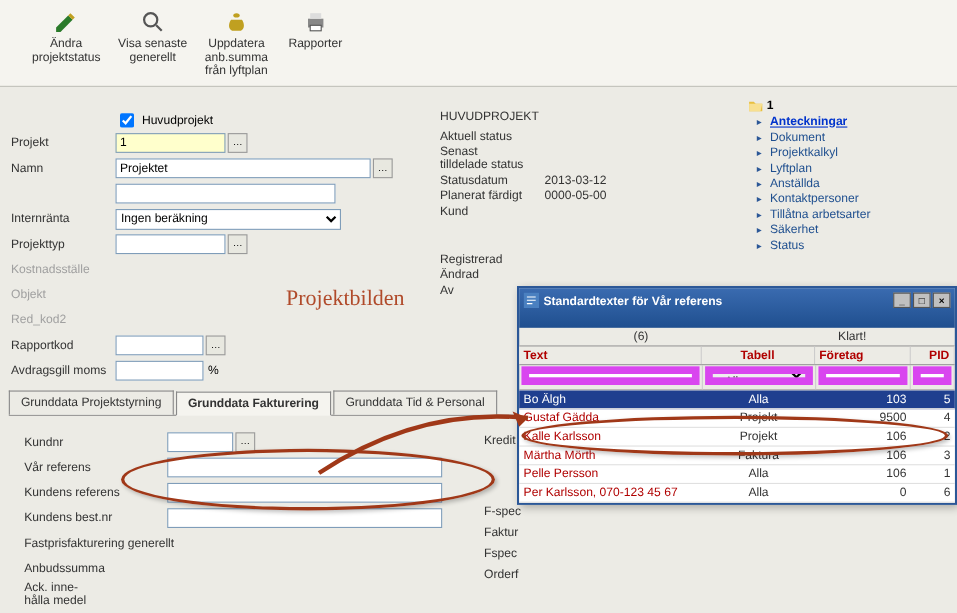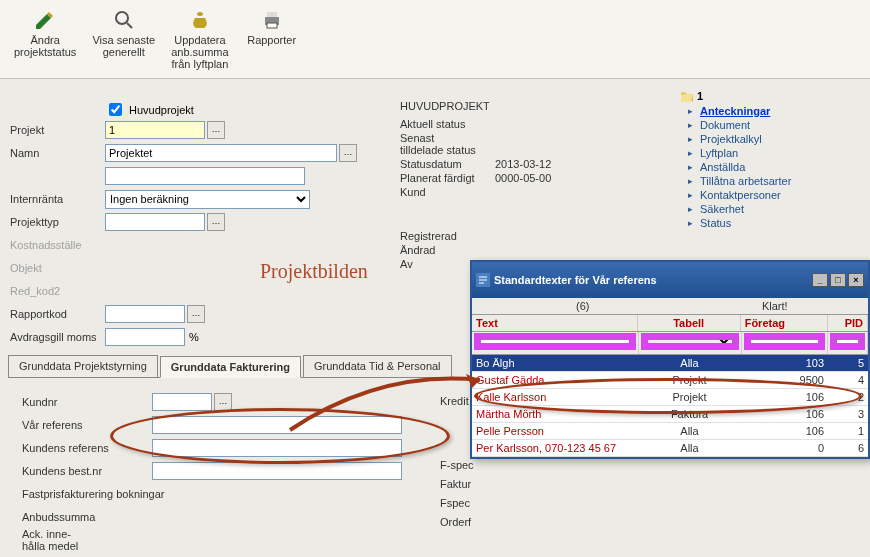--- a/index.html
+++ b/index.html
@@ -1,19 +1,19 @@
 <!DOCTYPE html>
 <html><head>
 <meta charset="utf-8">
 <style>
   * { box-sizing: border-box; font-family: Tahoma, Arial, sans-serif; font-size: 11px; }
   body { margin: 0; padding: 0; background: #ecebe5; width: 870px; height: 557px; overflow: hidden; position: relative; }
 
   
-  .toolbar { display: flex; gap: 0; background: #f5f4ef; border-bottom: 1px solid #c0c0b8; padding: 4px 6px; }
+  .toolbar { display: flex; gap: 0; background: #f5f4ef; border-bottom: 1px solid #c0c0b8; padding: 4px 21px; }
   .tool-btn { display: flex; flex-direction: column; align-items: center; justify-content: flex-start; padding: 4px 8px; min-width: 70px; cursor: pointer; text-align: center; }
   .tool-btn .icon { width: 24px; height: 24px; margin-bottom: 2px; }
   .tool-btn span.lbl { color: #333; line-height: 12px; white-space: pre-line; }
 
   .form-area { position: absolute; left: 10px; top: 100px; width: 450px; }
   .form-row { display: flex; align-items: center; margin-bottom: 3px; height: 20px; }
   .form-row label { width: 95px; color: #333; }
   .form-row label.disabled { color: #a0a0a0; }
   .form-row input[type=text] { height: 18px; border: 1px solid #7f9db9; padding: 1px 3px; background: #fff; }
   .form-row input.yellow { background: #ffffcc; }
@@ -46,21 +46,21 @@
 
   .tab-body { position: absolute; left: 8px; top: 378px; width: 460px; padding: 14px 10px 0 14px; }
   .tab-body .form-row label { width: 130px; }
   .tab-body input[type=text] { width: 250px; }
 
   .right-labels { position: absolute; left: 440px; top: 395px; }
   .right-labels div { height: 19px; color: #333; }
 
   
   .dialog { position: absolute; left: 470px; top: 260px; width: 400px; border: 2px solid #2b5797; background: #ecebe5; box-shadow: 3px 3px 8px rgba(0,0,0,0.3); }
-  .dialog .titlebar { background: linear-gradient(#3a6bb0, #1f4f8f); color: #fff; display: flex; align-items: center; padding: 18px 4px; height: 20px; font-weight: bold; }
+  .dialog .titlebar { background: linear-gradient(#3a6bb0, #1f4f8f); color: #fff; display: flex; align-items: flex-end; padding: 18px 4px; height: 20px; font-weight: bold; }
   .dialog .titlebar .ticon { width: 14px; height: 14px; margin-right: 4px; }
   .dialog .titlebar .spacer { flex: 1; }
   .dialog .titlebar .winbtn { width: 16px; height: 14px; background: #c0c0c0; border: 1px solid #555; margin-left: 2px; font-size: 9px; text-align: center; line-height: 12px; color: #000; cursor: pointer; }
   .dialog .subhead { display: flex; padding: 2px 6px; color: #333; }
   .dialog .subhead .c1 { flex: 1.2; text-align: center; }
   .dialog .subhead .c2 { flex: 1; text-align: center; }
   .dialog .colhead { display: flex; background: #ecebe5; border-top: 1px solid #999; border-bottom: 1px solid #999; }
   .dialog .colhead div { padding: 2px 4px; color: #b00000; font-weight: bold; border-right: 1px solid #ccc; }
   .dialog .colhead .ct { flex: 2; }
   .dialog .colhead .cb { flex: 1.2; text-align: center; }
@@ -217,22 +217,22 @@
         <path fill="#f8e090" d="M1 5h14l-2 8H1z"></path>
       </svg>
     <span style="font-weight:bold">1</span>
   </div>
   <ul id="tree-list">
       <li><a href="#" class="active">Anteckningar</a></li>
       <li><a href="#">Dokument</a></li>
       <li><a href="#">Projektkalkyl</a></li>
       <li><a href="#">Lyftplan</a></li>
       <li><a href="#">Anställda</a></li>
+      <li><a href="#">Kontaktpersoner</a></li>
       <li><a href="#">Tillåtna arbetsarter</a></li>
-      <li><a href="#">Kontaktpersoner</a></li>
       <li><a href="#">Säkerhet</a></li>
       <li><a href="#">Status</a></li>
     </ul>
 </div>
 
 <div class="annotation">Projektbilden</div>
 
 <div class="tabs">
   <div class="tab">Grunddata Projektstyrning</div>
   <div class="tab active">Grunddata Fakturering</div>
@@ -251,21 +251,21 @@
     </div>
   <div class="form-row">
       <label>Kundens referens</label>
       <input type="text" style="">
     </div>
   <div class="form-row">
       <label>Kundens best.nr</label>
       <input type="text" style="">
     </div>
   <div class="form-row">
-      <label style="width:auto">Fastprisfakturering bokningar</label>
+      <label style="width:auto">Fastprisfakturering generellt</label>
     </div>
   <div class="form-row">
       <label>Anbudssumma</label>
     </div>
   <div class="form-row">
       <label style="white-space:pre-line">Ack. inne-
 hålla medel</label>
     </div>
 </div>
 

